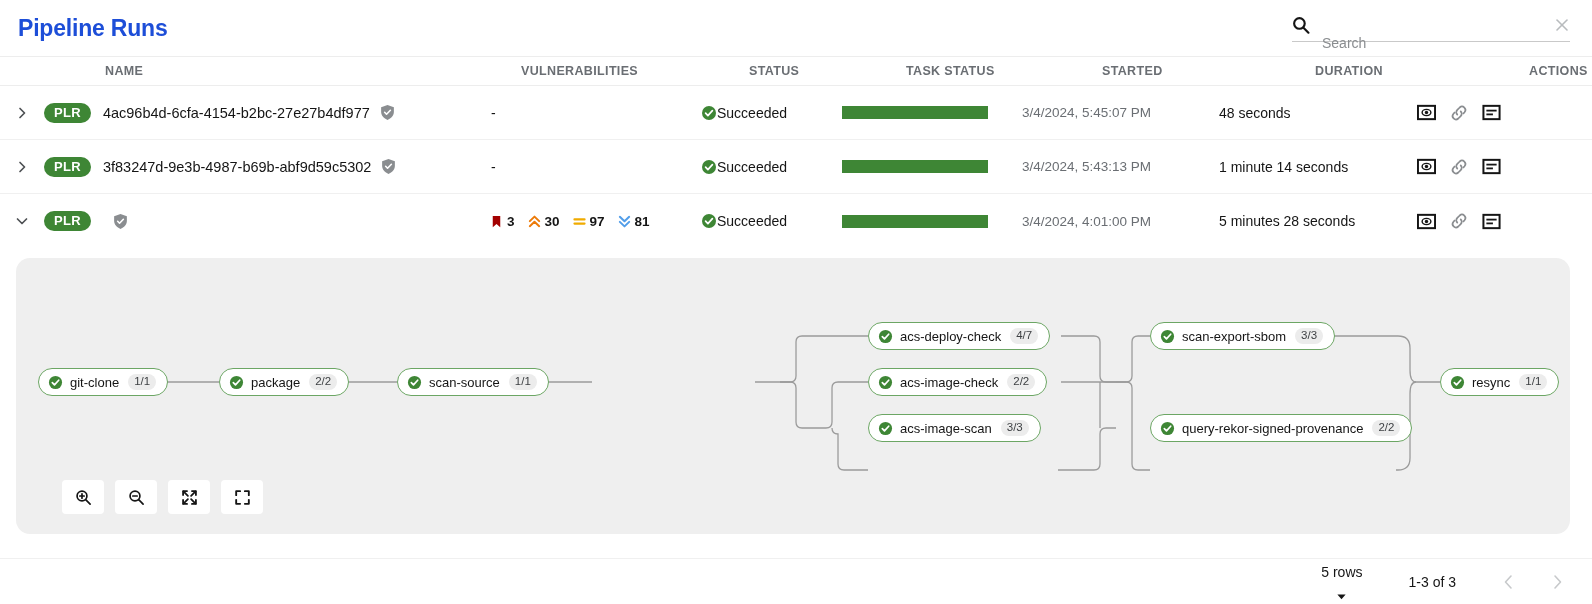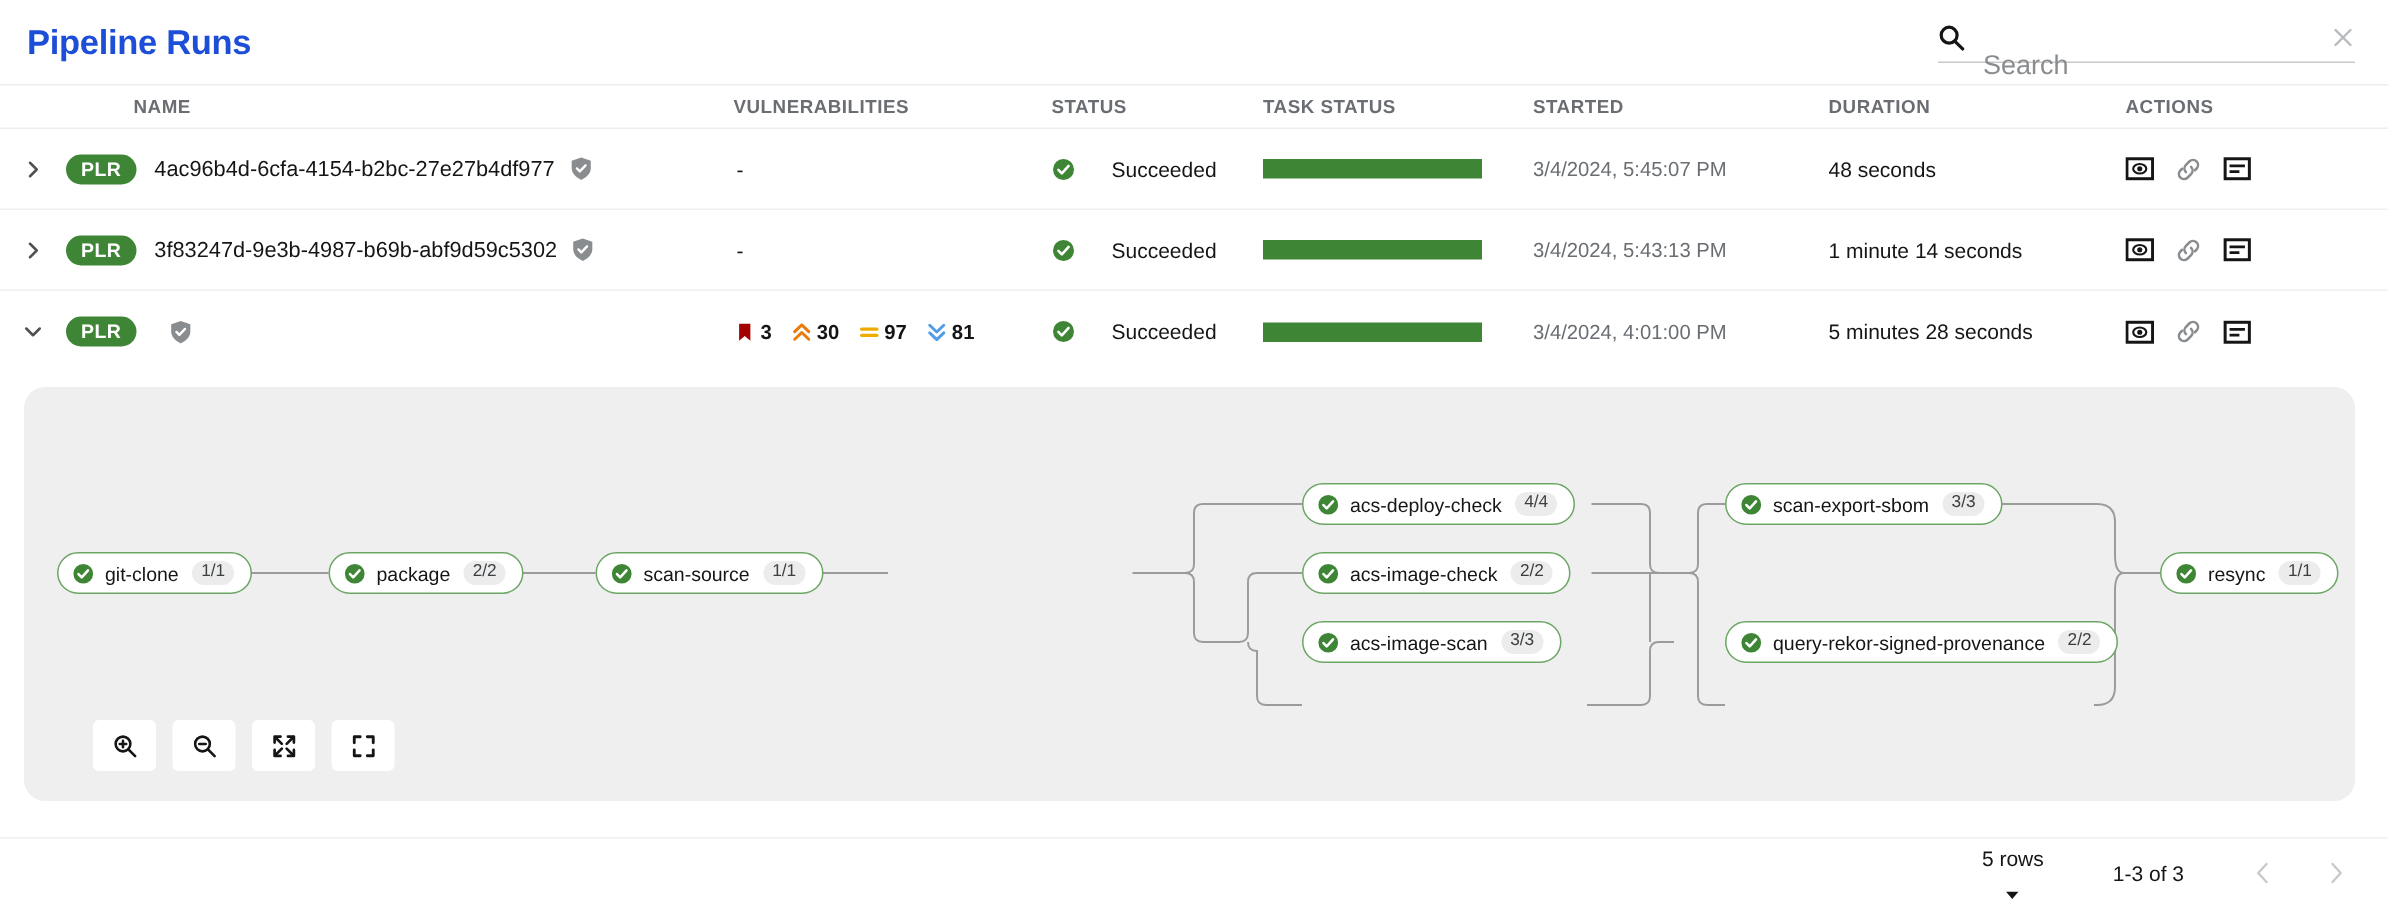--- a/index.html
+++ b/index.html
@@ -34,41 +34,42 @@
     display: flex;
     align-items: center;
     border-bottom: 1px solid #c9c9c9;
     height: 32px;
     padding-bottom: 1px;
   }
   .search-icon { width: 18px; height: 18px; flex: 0 0 18px; margin-right: 12px; color: #151515; }
   .search-input {
     border: 0; outline: 0; background: transparent;
     font-family: "Liberation Sans", sans-serif;
-    font-size: 18px; color: #151515;
+    font-size: 14px; color: #151515;
     flex: 1 1 auto; padding: 0; margin-top: 36px;
   }
   .search-input::placeholder { color: #8a8d90; }
   .search-clear {
     width: 16px; height: 16px; flex: 0 0 16px;
     color: #b8bbbe; cursor: pointer;
   }
 
   
   .table { width: 100%; }
   .thead {
     display: flex;
     align-items: center;
     height: 30px;
     border-top: 1px solid #ededed;
     border-bottom: 1px solid #ededed;
     font-size: 12.5px;
     font-weight: bold;
     letter-spacing: 0.35px;
     color: #6a6e73;
+    gap: 16px;
   }
   .row {
     display: flex;
     align-items: center;
     height: 54px;
     border-bottom: 1px solid #f0f0f0;
     font-size: 14px;
   }
   .row.expanded { border-bottom: none; }
 
@@ -102,21 +103,21 @@
   }
   .run-name { font-size: 14.5px; color: #151515; white-space: nowrap; }
   .shield { width: 17px; height: 17px; margin-left: 9px; flex: 0 0 17px; }
 
   .vuln-dash { color: #151515; font-size: 14px; padding-left: 2px; }
   .vuln-group { display: flex; align-items: center; gap: 4px; }
   .vuln-item { display: flex; align-items: center; gap: 3px; margin-right: 8px; }
   .vuln-item:last-child { margin-right: 0; }
   .vuln-item .vicon { width: 15px; height: 15px; display: block; }
   .vuln-item .vnum { font-size: 13.5px; font-weight: bold; color: #151515; }
-  .status-text { font-size: 14px; color: #151515; margin-left: 24px; }
+  .status-text { font-size: 14px; color: #151515; }
   .check-icon { width: 16px; height: 16px; flex: 0 0 16px; }
 
   .taskbar { width: 146px; height: 13px; background: #3e8635; }
 
   .started-text { color: #6a6e73; font-size: 13.5px; white-space: nowrap; }
   .dur-text { color: #151515; font-size: 14px; white-space: nowrap; }
 
   .act-btn { width: 19px; height: 19px; cursor: pointer; color: #151515; display:block; }
   .act-btn.link { color: #8a8d90; width: 20px; height: 20px; }
 
@@ -510,21 +511,21 @@
     <span class="ncount">1/1</span>
   </div>
 
 
   <div class="node" style="left:852px; top:64px;">
     <span class="ncheck"><svg viewBox="0 0 16 16">
           <circle cx="8" cy="8" r="7" fill="#3e8635"></circle>
           <polyline points="4.6,8.2 6.9,10.6 11.4,5.6" fill="none" stroke="#fff" stroke-width="1.8" stroke-linecap="round" stroke-linejoin="round"></polyline>
         </svg></span>
     <span class="nlabel">acs-deploy-check</span>
-    <span class="ncount">4/4</span>
+    <span class="ncount">4/7</span>
   </div>
 
   <div class="node" style="left:852px; top:110px;">
     <span class="ncheck"><svg viewBox="0 0 16 16">
           <circle cx="8" cy="8" r="7" fill="#3e8635"></circle>
           <polyline points="4.6,8.2 6.9,10.6 11.4,5.6" fill="none" stroke="#fff" stroke-width="1.8" stroke-linecap="round" stroke-linejoin="round"></polyline>
         </svg></span>
     <span class="nlabel">acs-image-check</span>
     <span class="ncount">2/2</span>
   </div>

